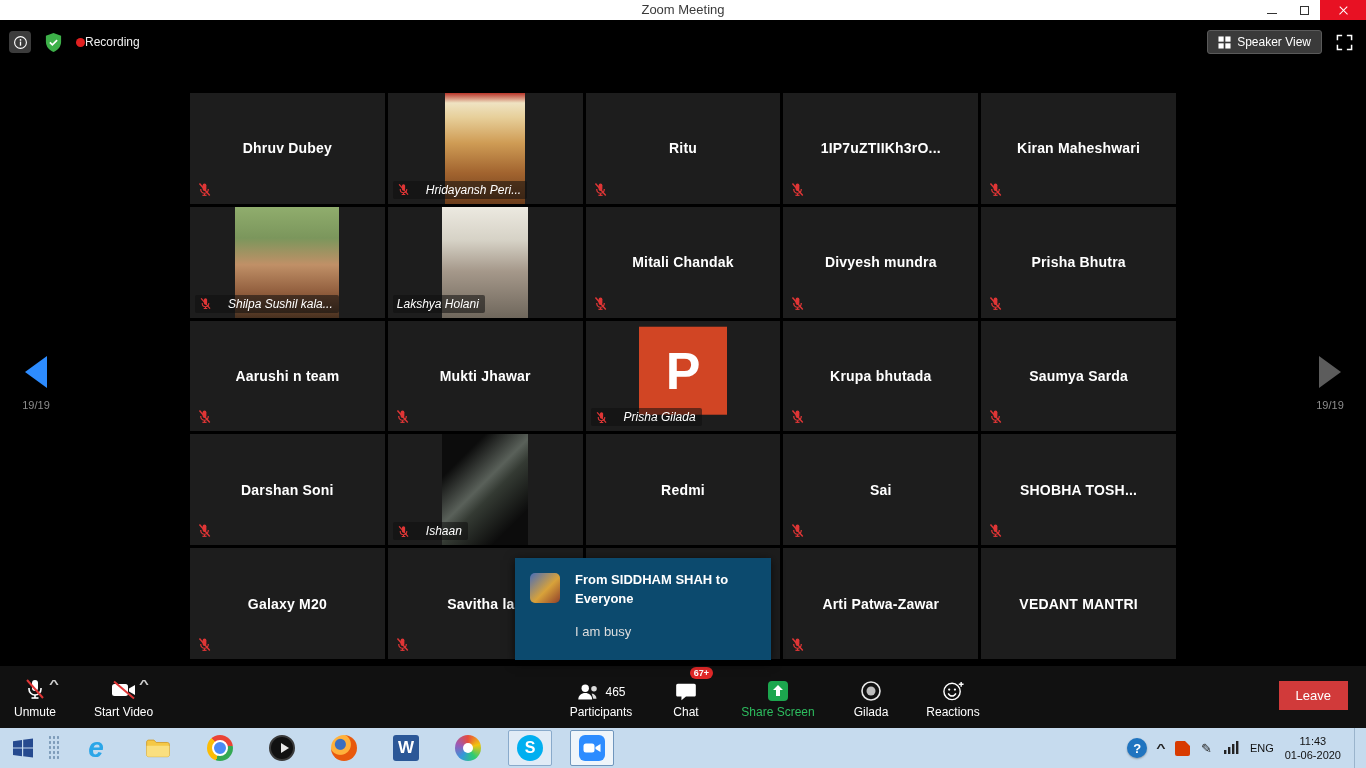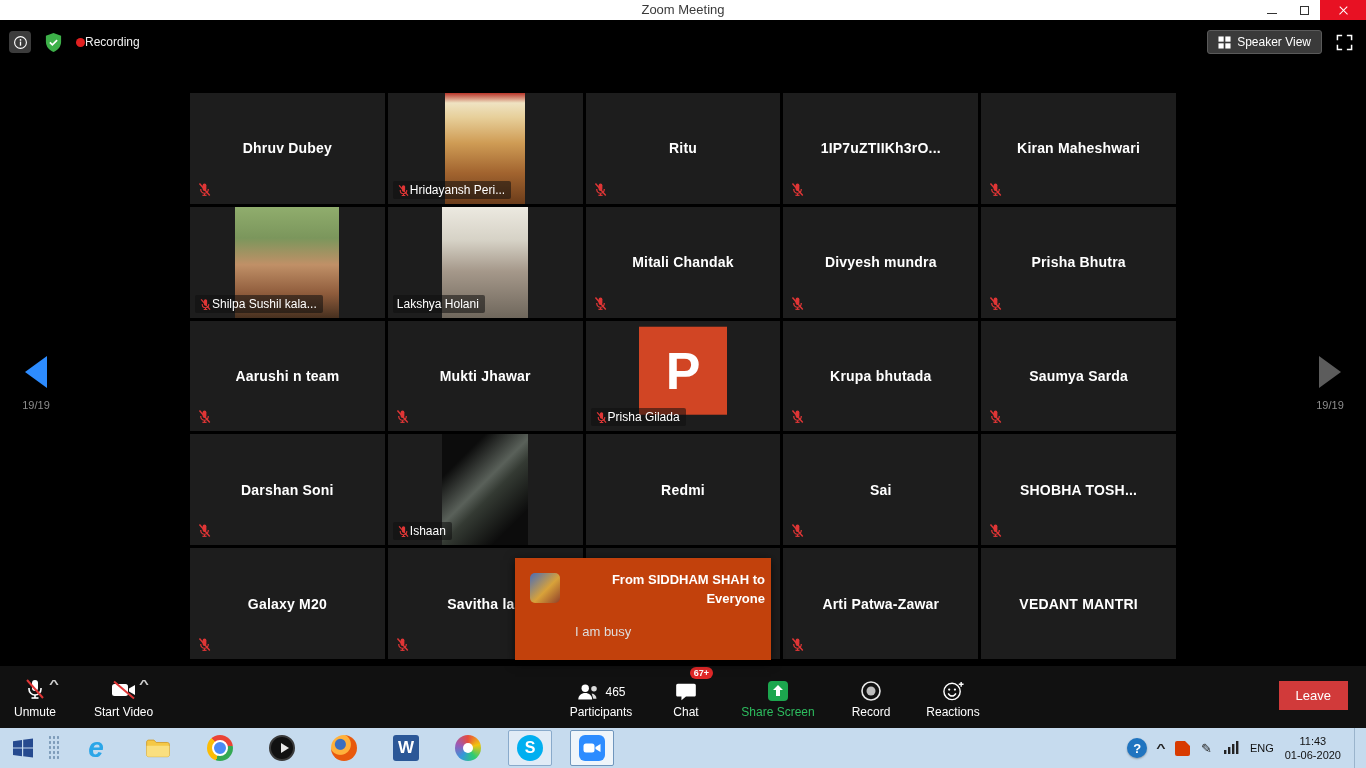--- a/index.html
+++ b/index.html
@@ -31,45 +31,45 @@
   .mt-right { position:absolute; top:10px; right:13px; display:flex; align-items:center; gap:14px; z-index:3; }
   .speaker-btn { display:flex; align-items:center; gap:6px; background:#3a3a3a; border:1px solid #5a5a5a; border-radius:3px; padding:4px 10px; color:#fff; font-size:12px; }
 
   
   .tiles { position:absolute; left:190px; top:73px; width:986px; height:566px;
            display:grid; grid-template-columns:repeat(5,1fr); grid-template-rows:repeat(5,1fr); gap:3px; }
   .tile { position:relative; background:#1d1d1d; overflow:hidden; }
   .name-center { position:absolute; inset:0; display:flex; align-items:center; justify-content:center;
                  color:#fff; font-size:14px; font-weight:bold; letter-spacing:.2px; text-align:center; padding:0 6px; }
   .mic-corner { position:absolute; left:7px; bottom:7px; width:15px; height:15px; }
-  .name-bottom { position:absolute; left:5px; bottom:5px; display:flex; align-items:flex-end; gap:0;
+  .name-bottom { position:absolute; left:5px; bottom:5px; display:flex; align-items:center; gap:16px;
                  background:rgba(15,15,15,.55); padding:2px 6px 2px 4px; border-radius:2px;
-                 color:#fff; font-size:12px; max-width:93%; white-space:nowrap; overflow:hidden; }
+                 color:#fff; font-size:12px; max-width:93%; white-space:nowrap; overflow:hidden;font-style:italic; }
   .mic-sm { width:13px; height:13px; flex:0 0 auto; }
   .vid { position:absolute; top:0; bottom:0; left:50%; transform:translateX(-50%); }
   .vid-deity { width:80px; background:linear-gradient(180deg,#b8352a 0%,#efe3c2 9%,#e7cf9a 22%,#cf9c55 45%,#a2642f 72%,#6b3c1a 100%); }
   .vid-green { width:104px; background:linear-gradient(180deg,#90ad6d 0%,#7b965c 28%,#c09067 52%,#8f5c3c 78%,#47301f 100%); }
   .vid-light { width:86px; background:linear-gradient(180deg,#ece9e0 0%,#d6d2c6 30%,#a5988a 58%,#6f675c 100%); }
   .vid-dark  { width:86px; background:linear-gradient(135deg,#0c0c0c 22%,#5a615a 46%,#343a33 56%,#0c0c0c 82%); }
   .vid-ppt { top:50%; left:50%; transform:translate(-50%,-56%); width:88px; height:88px; bottom:auto;
              background:#d14524; display:flex; align-items:center; justify-content:center; }
   .vid-ppt span { color:#fff; font-size:52px; font-weight:bold; }
 
   
   .pager { position:absolute; width:64px; text-align:center; z-index:2; }
   .pager-left { left:4px; top:336px; }
   .pager-right { right:4px; top:336px; }
   .arrow { width:0; height:0; margin:0 auto; }
   .arrow-left  { border-top:16px solid transparent; border-bottom:16px solid transparent; border-right:22px solid #2d8cff; }
   .arrow-right { border-top:16px solid transparent; border-bottom:16px solid transparent; border-left:22px solid #5c5c5c; }
   .pager-label { margin-top:11px; color:#8d8d8d; font-size:11px; }
 
   
-  .chat-popup { position:absolute; left:515px; top:538px; width:256px; height:102px; background:#c2410c;
-                box-shadow:0 2px 10px rgba(0,0,0,.65); z-index:10;text-align:right; }
+  .chat-popup { position:absolute; left:515px; top:538px; width:256px; height:102px; background:#0c4a6e;
+                box-shadow:0 2px 10px rgba(0,0,0,.65); z-index:10; }
   .cp-avatar { position:absolute; left:15px; top:15px; width:30px; height:30px; border-radius:5px;
                background:linear-gradient(135deg,#4a6db8 0%,#d8a23a 55%,#90402a 100%); }
   .cp-title { position:absolute; left:60px; top:13px; width:190px; color:#fff; font-size:13px; font-weight:bold; line-height:1.45; }
   .cp-msg { position:absolute; left:60px; top:66px; color:#dedede; font-size:13px; }
 
   
   .mtb { position:absolute; left:0; bottom:0; width:100%; height:62px; background:#111; z-index:5; }
   .ctrl { position:relative; display:flex; flex-direction:column; align-items:center; color:#fff; font-size:12px; }
   .ctrl .ico { height:28px; display:flex; align-items:flex-end; justify-content:center; margin-bottom:3px; position:relative; }
   .caret { position:absolute; top:5px; right:-10px; color:#cfcfcf; font-size:10px; font-weight:bold; transform:scaleX(1.7); }
@@ -501,21 +501,21 @@
           <span class="green-label">Share Screen</span>
         </div>
 
         <div class="ctrl w-rec">
           <div class="ico">
             <svg viewBox="0 0 22 22" width="22" height="22">
               <circle cx="11" cy="11" r="9" fill="none" stroke="#e8e8e8" stroke-width="1.6"></circle>
               <circle cx="11" cy="11" r="4.5" fill="#bdbdbd"></circle>
             </svg>
           </div>
-          <span>Record</span>
+          <span>Gilada</span>
         </div>
 
         <div class="ctrl w-react">
           <div class="ico">
             <svg viewBox="0 0 24 22" width="23" height="22">
               <circle cx="10.5" cy="11.5" r="8.5" fill="none" stroke="#fff" stroke-width="1.5"></circle>
               <circle cx="7.5" cy="9.5" r="1.2" fill="#fff"></circle>
               <circle cx="13.5" cy="9.5" r="1.2" fill="#fff"></circle>
               <path d="M6.5 13.5 c.9 1.8 2.3 2.8 4 2.8 s3.1-1 4-2.8" fill="none" stroke="#fff" stroke-width="1.5"></path>
               <path d="M20 1.5 v5 M17.5 4 h5" stroke="#fff" stroke-width="1.5"></path>

